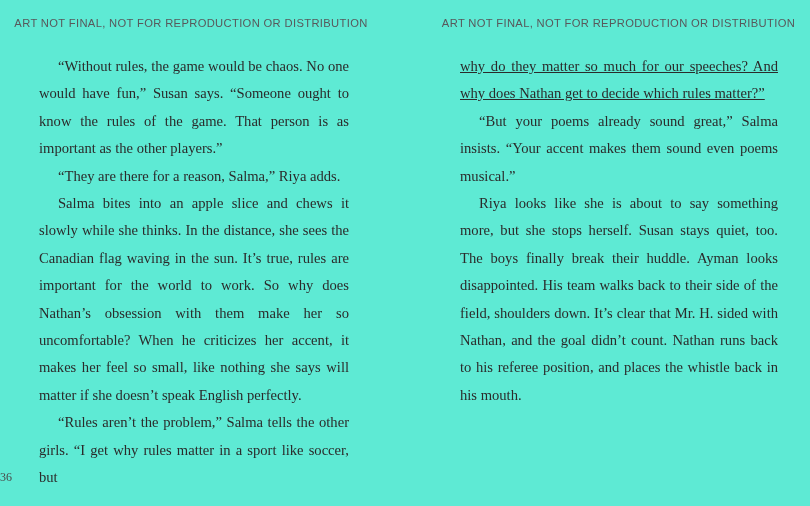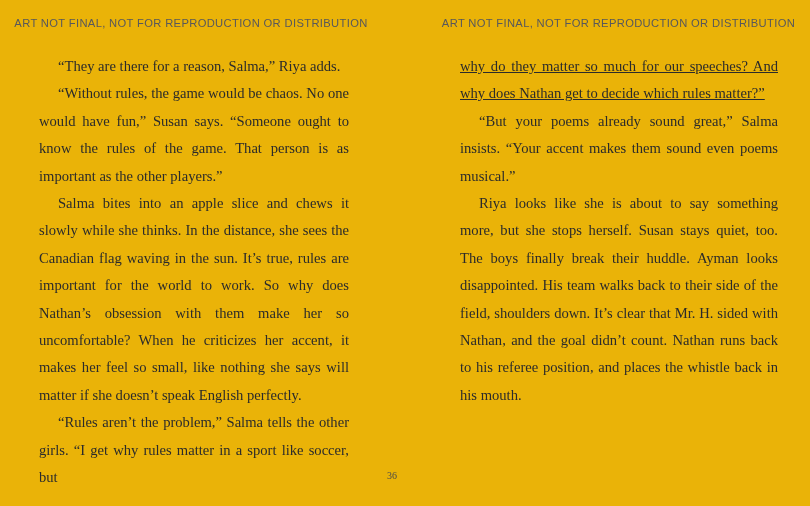--- a/index.html
+++ b/index.html
@@ -11,21 +11,21 @@
     width: 810px;
     height: 506px;
     overflow: hidden;
     font-family: "Liberation Serif", serif;
     -webkit-font-smoothing: antialiased;
   }
   .spread {
     position: relative;
     width: 810px;
     height: 506px;
-    background: #eab308;
+    background: #5eead4;
     display: flex;
   }
   .page {
     position: relative;
     width: 405px;
     height: 506px;
     box-sizing: border-box;
   }
   .running-head {
     position: absolute;
@@ -70,37 +70,37 @@
   .textblock p.italic {
     font-style: italic;
   }
   
 
   .folio {
     position: absolute;
     top: 470px;
     left: 0;
     right: 0;
-    text-align: right;
-    font-size: 10px;
+    text-align: left;
+    font-size: 12px;
     color: #4a4a4a;
   }
   .page-left .folio { padding-right: 8px; }
   .page-right .folio { padding-left: 8px; }
 </style>
 </head>
 <body>
 
 <div class="spread">
 
   <div class="page page-left">
     <div class="running-head">ART NOT FINAL, NOT FOR REPRODUCTION OR DISTRIBUTION</div>
     <div class="textblock">
+      <p>“Without rules, the game would be chaos. No one would have fun,” Susan says. “Someone ought to know the rules of the game. That person is as important as the other players.”</p>
       <p>“They are there for a reason, Salma,” Riya adds.</p>
-      <p>“Without rules, the game would be chaos. No one would have fun,” Susan says. “Someone ought to know the rules of the game. That person is as important as the other players.”</p>
       <p>Salma bites into an apple slice and chews it slowly while she thinks. In the distance, she sees the Canadian flag waving in the sun. It’s true, rules are important for the world to work. So why does Nathan’s obsession with them make her so uncomfortable? When he criticizes her accent, it makes her feel so small, like nothing she says will matter if she doesn’t speak English perfectly.</p>
       <p>“Rules aren’t the problem,” Salma tells the other girls. “I get why rules matter in a sport like soccer, but</p>
     </div>
     <div class="folio">36</div>
   </div>
 
   <div class="page page-right">
     <div class="running-head">ART NOT FINAL, NOT FOR REPRODUCTION OR DISTRIBUTION</div>
     <div class="textblock">
       <p class="noindent">why do they matter so much for our speeches? And why does Nathan get to decide which rules matter?”</p>

